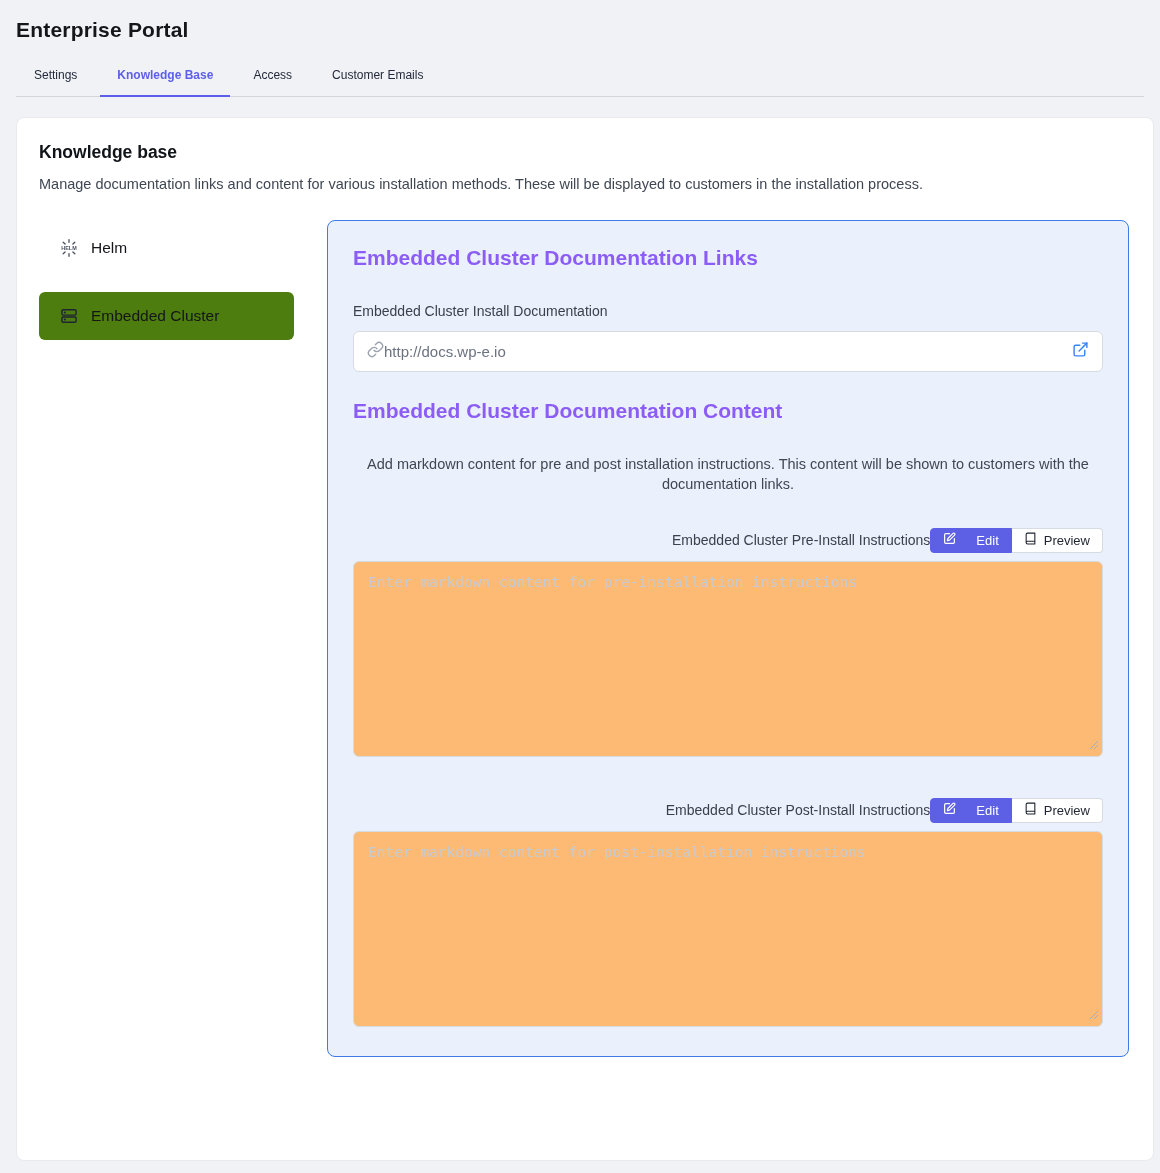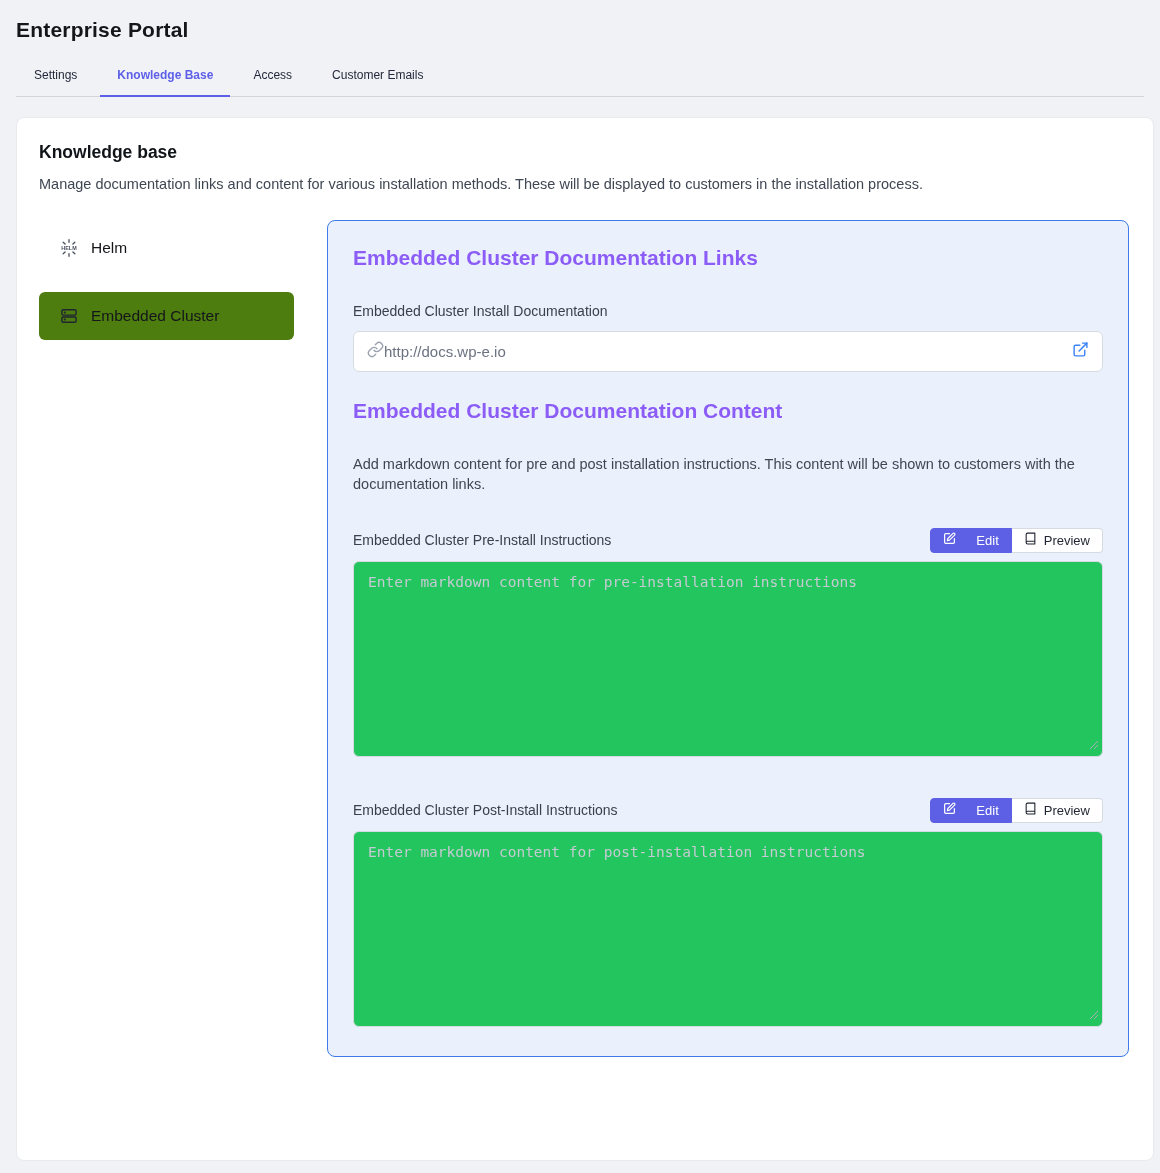--- a/index.html
+++ b/index.html
@@ -54,43 +54,43 @@
     display: flex; align-items: center; padding: 0 13px; 
   }
   .url-row input {
     flex: 1; border: none; outline: none; font-size: 15px; color: #6B7280;
     font-family: "Liberation Sans", sans-serif; background: transparent;
   }
   .icon-btn { background: none; border: none; cursor: pointer; display: inline-flex; padding: 0; }
 
   .section-links .field-label { display: block; margin-top: 33px; }
   .content-title { margin-top: 27px; }
-  .content-desc { margin-top: 31px; font-size: 14.5px; color: #3F4753; line-height: 20px; max-width: 750px; }
+  .content-desc { margin-top: 31px; font-size: 14.5px; color: #3F4753; line-height: 20px; max-width: 750px; text-align: center; }
 
   .editor { margin-top: 34px; }
   .editor + .editor { margin-top: 37px; }
-  .editor-head { display: flex; justify-content: space-between; align-items: center; }
+  .editor-head { display: flex; justify-content: flex-end; align-items: center; }
   .seg { display: flex; }
   .seg-btn {
     height: 25px; display: inline-flex; align-items: center; gap: 7px;
     font-size: 13px; padding: 0 12px; cursor: pointer;
     font-family: "Liberation Sans", sans-serif;
   }
   .seg-btn.edit {
     background: #5D60E4; color: #fff; border: 1px solid #5D60E4;
     border-radius: 4px 0 0 4px;
     gap: 20px;
   }
   .seg-btn.preview {
     background: #fff; color: #1F2430; border: 1px solid #D6DAE1; border-left: none;
     border-radius: 0 4px 4px 0;
   }
   .ta-wrap { position: relative; margin-top: 8px; }
   textarea {
-    width: 100%; height: 196px; background: #22c55e;
+    width: 100%; height: 196px; background: #fdba74;
     border: 1px solid #D6DAE1; border-radius: 6px;
     padding: 12px 14px; resize: none; outline: none;
     font-family: "DejaVu Sans Mono", monospace; font-size: 14.5px; color: #333;
   }
   textarea::placeholder { color: #C6CAD2; }
   .resize-grip { position: absolute; right: 4px; bottom: 7px; pointer-events: none; }
 
   .save-row { display: flex; justify-content: flex-end; margin-top: 66px; }
   .save-btn {
     height: 33px; padding: 0 17px; background: #5D5FE8; color: #fff;

